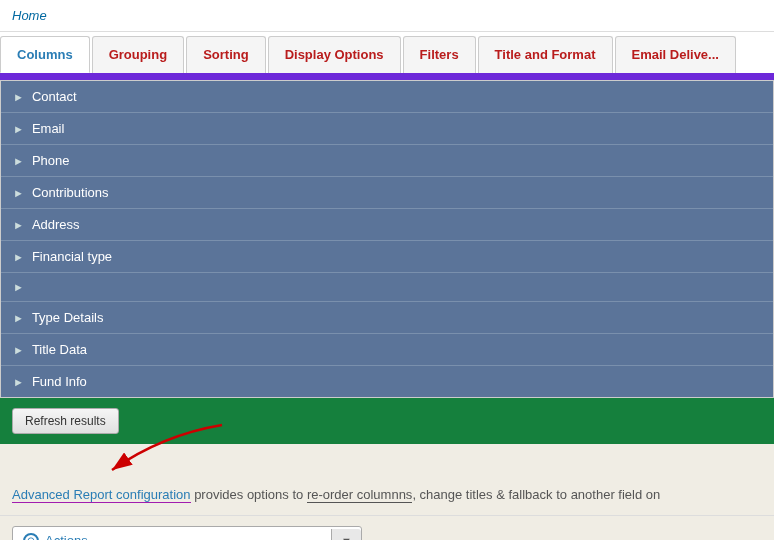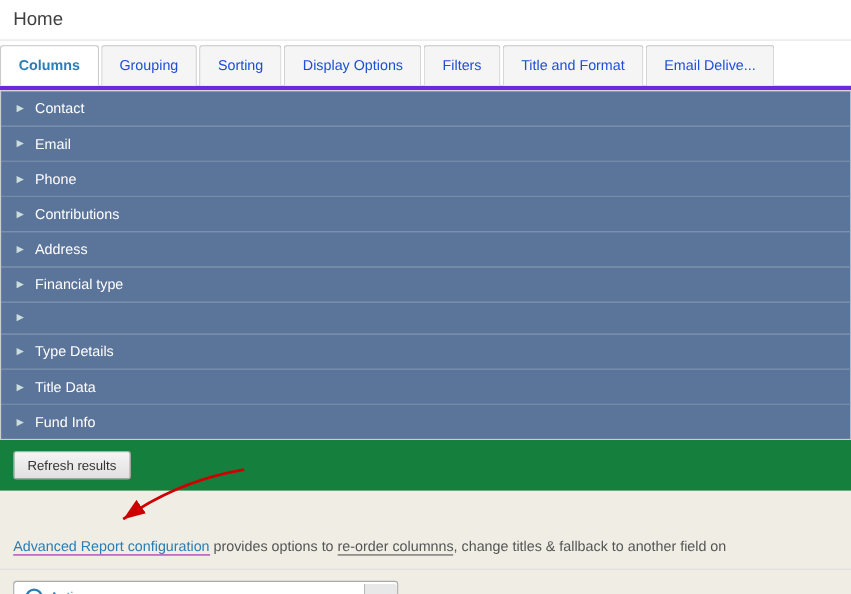--- a/index.html
+++ b/index.html
@@ -8,44 +8,46 @@
       font-size: 13px;
       background: #f0ede4;
       color: #333;
     }
     .breadcrumb {
       padding: 8px 12px;
       background: #fff;
       border-bottom: 1px solid #ddd;
     }
     .breadcrumb a {
-      color: #404040;
+      color: #0369a1;
       text-decoration: none;
-      font-size: 17px;
+      font-size: 13px;
+      font-style: italic;
     }
 
     .tabs-container {
       background: #fff;
-      border-bottom: 4px solid #6d28d9;
+      border-bottom: 7px solid #6d28d9;
       display: flex;
       flex-wrap: nowrap;
       overflow: hidden;
     }
     .tab {
       padding: 10px 16px;
       cursor: pointer;
       border: 1px solid #ccc;
       border-bottom: none;
       background: #f5f5f5;
-      color: #1d4ed8;
+      color: #b91c1c;
       font-size: 13px;
       white-space: nowrap;
       margin-right: 2px;
       margin-top: 4px;
       border-radius: 3px 3px 0 0;
+      font-weight: bold;
     }
     .tab.active {
       background: #fff;
       border-bottom: 1px solid #fff;
       font-weight: bold;
       color: #2a7db5;
       z-index: 1;
     }
 
     .content-area {

